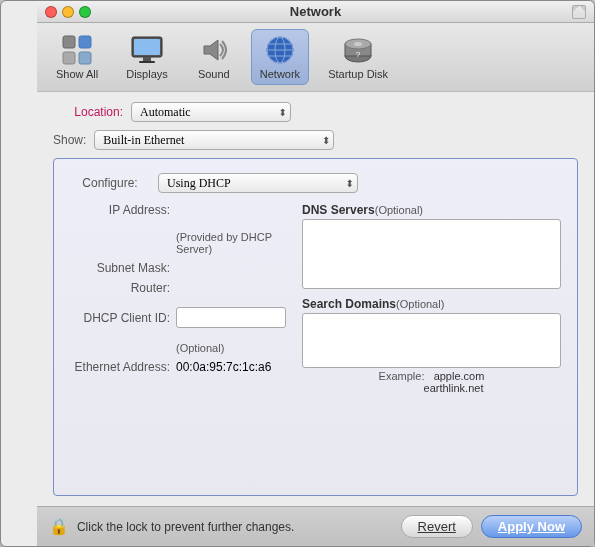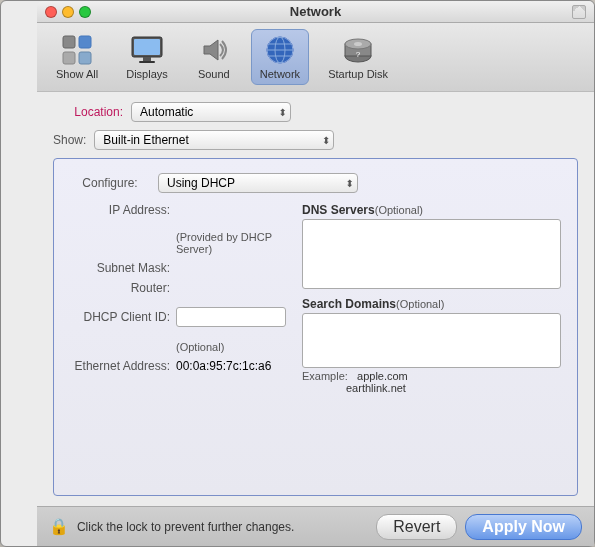--- a/index.html
+++ b/index.html
@@ -124,21 +124,21 @@
       gap: 8px;
     }
     .form-label {
       color: #be185d;
       text-align: right;
       min-width: 70px;
     }
 
     select, input[type="text"] {
       font-size: 12px;
-      font-family: Liberation Sans, sans-serif;
+      font-family: Liberation Serif, serif;
     }
 
     .select-wrapper {
       position: relative;
       display: inline-block;
     }
     .mac-select {
       appearance: none;
       -webkit-appearance: none;
       background: linear-gradient(to bottom, #fefefe, #e8e8e8);
@@ -301,20 +301,21 @@
       border: 1px solid #aaa;
       border-radius: 3px;
       width: 100%;
       height: 70px;
     }
 
     .example-text {
       font-size: 11px;
       color: #333;
       margin-top: 2px;
+      text-align: center;
     }
     .example-label {
       color: #555;
     }
 
     
     .bottom-bar {
       height: 40px;
       background: linear-gradient(to bottom, #d0d0d0, #c0c0c0);
       border-top: 1px solid #aaa;
@@ -330,23 +331,24 @@
     .lock-text {
       flex: 1;
       font-size: 12px;
       color: #333;
     }
     .mac-button {
       background: linear-gradient(to bottom, #fefefe, #d8d8d8);
       border: 1px solid #aaa;
       border-radius: 12px;
       padding: 3px 16px;
-      font-size: 16px;
+      font-size: 13px;
       cursor: pointer;
       color: #333;
+      text-decoration: underline;
     }
     .mac-button.default {
       background: linear-gradient(to bottom, #b8d0f8, #6898e8);
       border-color: #4878d0;
       color: #fff;
       font-weight: bold;
     }
   </style>
 </head>
 <body>

